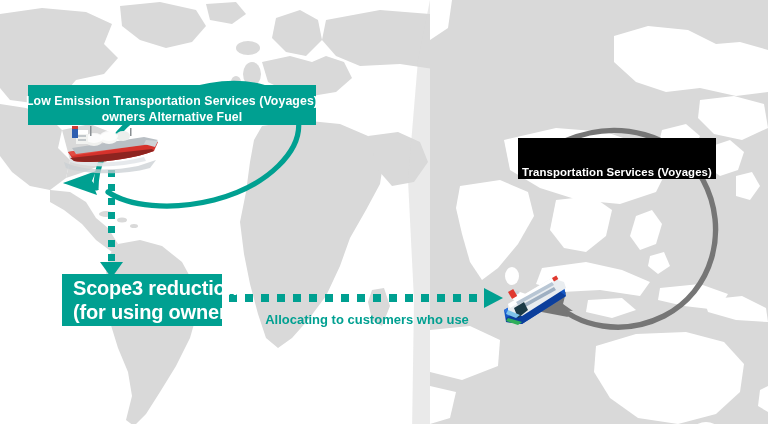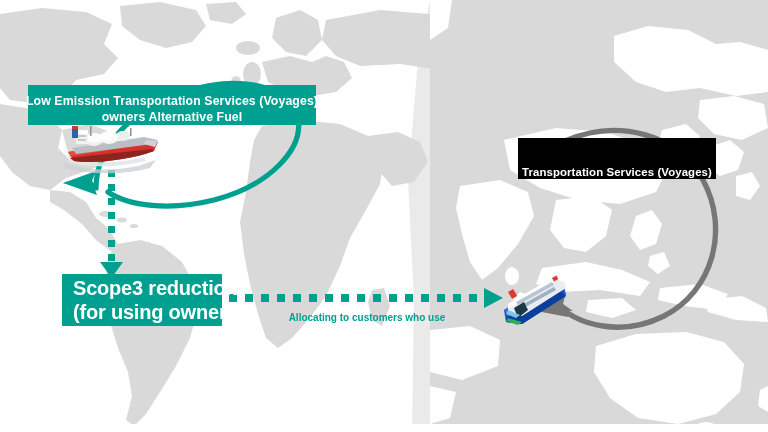--- a/index.html
+++ b/index.html
@@ -73,21 +73,21 @@
     line-height: 1.22;
     letter-spacing: -0.2px;
   }
   #caption-allocating {
     position: absolute;
     left: 228px;
     top: 311px;
     width: 278px;
     text-align: center;
     color: #00a091;
-    font-size: 10px;
+    font-size: 13px;
     font-weight: bold;
     line-height: 1.45;
   }
   .banner-line, .box-line, .cap-line { display: block; white-space: nowrap; }
 </style>
 </head>
 <body>
 
 <div id="canvas">
 

